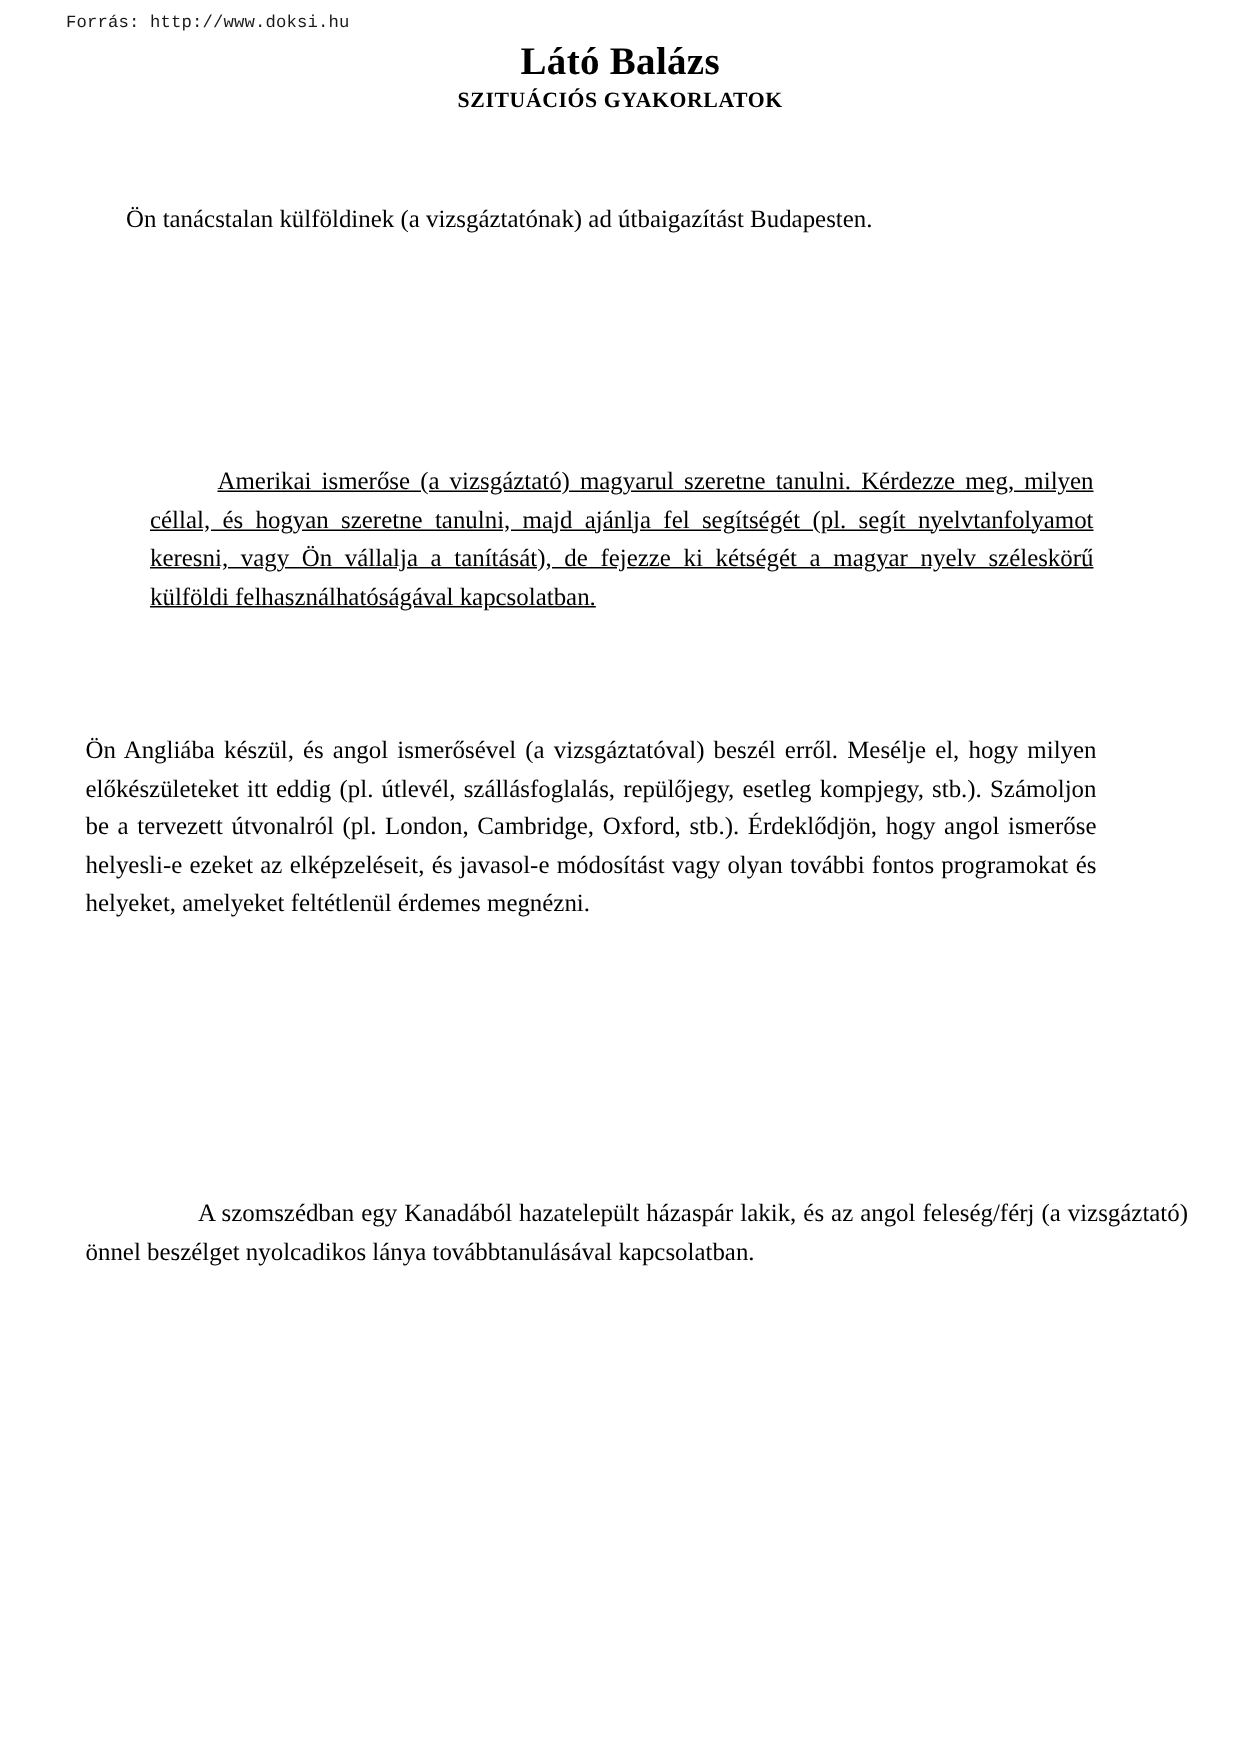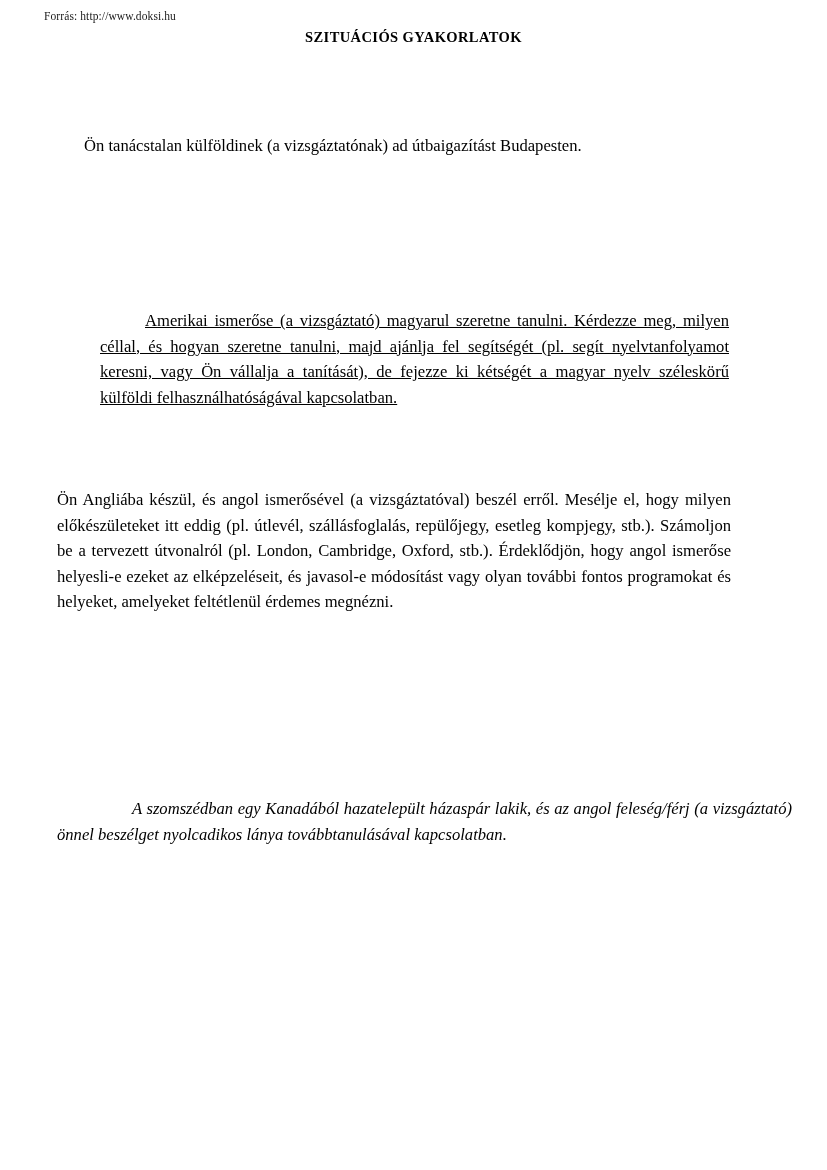--- a/index.html
+++ b/index.html
@@ -16,21 +16,21 @@
     overflow: hidden;
     font-family: "Liberation Serif", "DejaVu Serif", serif;
     color: #000000;
   }
 
   
   .source-line {
     position: absolute;
     left: 8px;
     top: 9px;
-    font-family: Liberation Serif, serif;
+    font-family: Liberation Mono, monospace;
     font-size: 11.5px;
     line-height: 14px;
     color: #1a1a1a;
     letter-spacing: 0.1px;
     white-space: nowrap;
     padding-left: 36px;
   }
 
   
   .doc-header {
@@ -101,21 +101,20 @@
   }
   .block-3 p {
     text-indent: 0;
   }
 
   
   .block-4 {
     left: 57px;
     top: 796px;
     width: 735px;
-    font-style: italic;
   }
   .block-4 p {
     text-indent: 75px;
   }
 
   
   .block-5 {
     left: 57px;
     top: 856px;
     width: 735px;
@@ -125,20 +124,21 @@
   }
 </style>
 </head>
 <body>
 
 <div class="page">
 
   <div class="source-line">Forrás: http://www.doksi.hu</div>
 
   <div class="doc-header">
+    <h1 class="doc-title">Látó Balázs</h1>
     <div class="doc-subtitle">SZITUÁCIÓS GYAKORLATOK</div>
   </div>
 
   <div class="task-block block-1">
     <p>Ön tanácstalan külföldinek (a vizsgáztatónak) ad útbaigazítást Budapesten.</p>
   </div>
 
   <div class="task-block block-2">
     <p>Amerikai ismerőse (a vizsgáztató) magyarul szeretne tanulni. Kérdezze meg, milyen céllal, és hogyan szeretne tanulni, majd ajánlja fel segítségét (pl. segít nyelvtanfolyamot keresni, vagy Ön vállalja a tanítását), de fejezze ki kétségét a magyar nyelv széleskörű külföldi felhasználhatóságával kapcsolatban.</p>
   </div>

